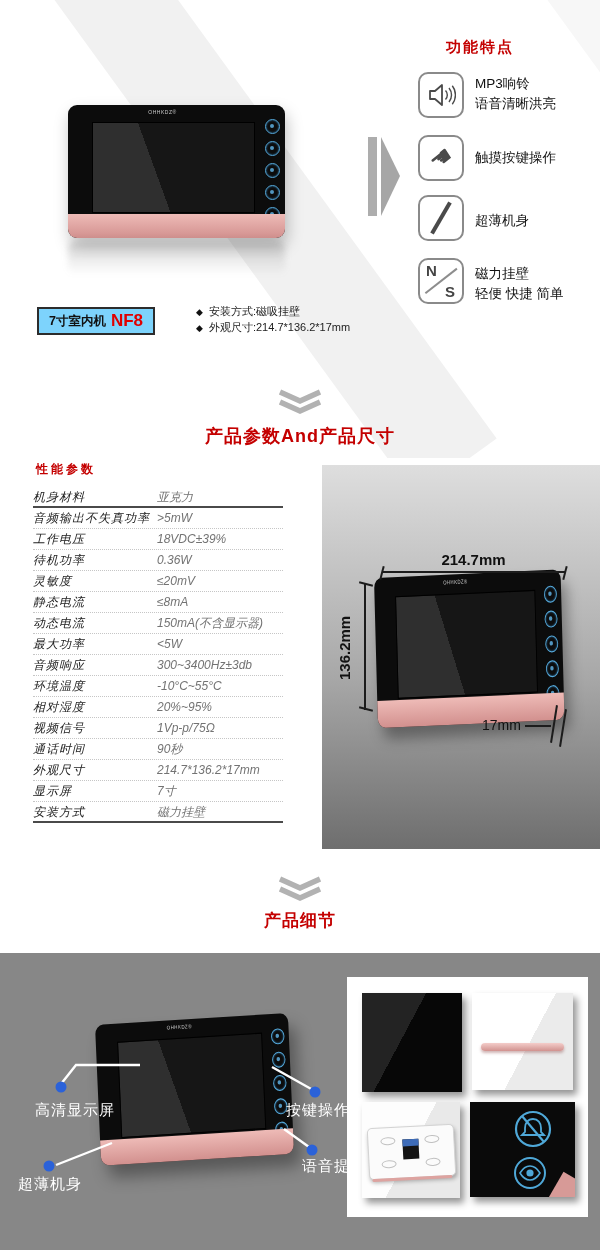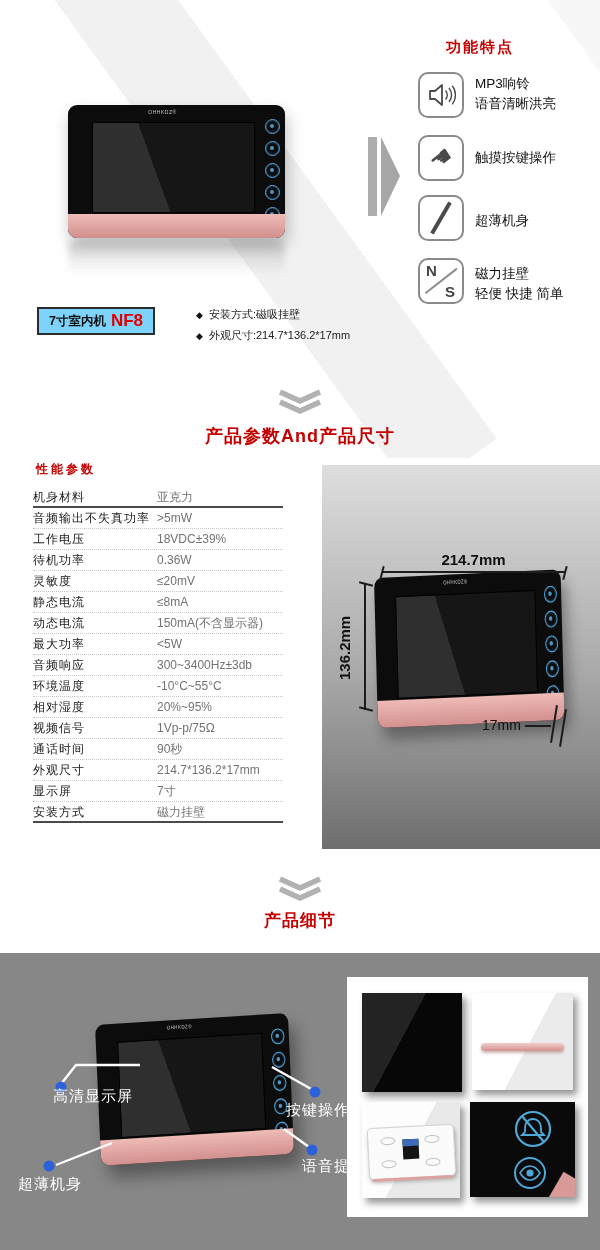--- a/index.html
+++ b/index.html
@@ -53,31 +53,31 @@
   .icon-magnet .mn{position:absolute;left:6px;top:2px;font-size:15px;}
   .icon-magnet .ms{position:absolute;right:7px;bottom:2px;font-size:15px;}
   .icon-magnet .mline{position:absolute;left:1px;top:20px;width:40px;height:1.5px;background:#8d8d8d;transform:rotate(-38deg);}
 
   
   .model-box{left:37px;top:307px;width:114px;height:24px;border:2px solid #2c2c2c;background:#7dd3fc;
     display:flex;align-items:center;justify-content:center;gap:5px;}
   .model-prefix{font-size:12.5px;font-weight:bold;color:#111;}
   .model-name{font-size:17px;font-weight:bold;color:#e00000;}
   .bullets{left:196px;top:304px;}
-  .bullet-line{font-size:11px;color:#222;line-height:20px;white-space:nowrap;}
+  .bullet-line{font-size:11px;color:#222;line-height:15px;white-space:nowrap;}
   .bullet-ic{font-size:9px;margin-right:6px;color:#111;}
 
   
   .chev{position:absolute;width:46px;height:26px;}
   .sec-title{position:absolute;left:0;width:600px;text-align:center;
     font-size:18px;font-weight:bold;color:#c40000;letter-spacing:1px;}
 
   
   .specs-title{left:36px;top:461px;font-size:12px;font-weight:bold;color:#c40000;letter-spacing:3px;}
-  .specs{left:33px;top:487px;width:250px;}
+  .specs{left:33px;top:487px;width:250px;font-style:italic;}
   .spec-row{display:flex;height:21px;line-height:21px;border-bottom:1px dotted #c6c6c6;box-sizing:border-box;}
   .spec-row.r-solid{border-bottom:2px solid #4a4a4a;}
   .spec-label{flex:0 0 124px;font-size:12px;color:#222;letter-spacing:1px;white-space:nowrap;overflow:hidden;}
   .spec-value{flex:1;font-size:12px;color:#737373;white-space:nowrap;}
 
   
   .dim-panel{left:322px;top:465px;width:278px;height:384px;overflow:hidden;
     background:linear-gradient(180deg,#dedede 0%,#a8a8a8 55%,#6e6e6e 100%);}
   .dim-device{left:52px;top:113px;transform:scale(.86,1.13) rotate(-2deg);transform-origin:0 0;box-shadow:6px 10px 14px rgba(0,0,0,.35);}
   .dim-wlabel{left:60px;top:86px;width:183px;text-align:center;font-size:15px;font-weight:bold;color:#111;}
@@ -320,21 +320,21 @@
   <svg width="340" height="297" viewBox="0 0 340 297" style="position:absolute;left:0;top:0;">
     <polyline points="140,112 76,112 61,131" fill="none" stroke="#ffffff" stroke-width="2.4"></polyline>
     <circle cx="61" cy="134" r="5.5" fill="#2b62d9"></circle>
     <polyline points="272,114 313,137" fill="none" stroke="#ffffff" stroke-width="2.4"></polyline>
     <circle cx="315" cy="139" r="5.5" fill="#2b62d9"></circle>
     <polyline points="112,190 56,212" fill="none" stroke="#ffffff" stroke-width="2.4"></polyline>
     <circle cx="49" cy="213" r="5.5" fill="#2b62d9"></circle>
     <polyline points="284,176 309,194" fill="none" stroke="#ffffff" stroke-width="2.4"></polyline>
     <circle cx="312" cy="197" r="5.5" fill="#2b62d9"></circle>
   </svg>
-  <div class="callout-label" style="left:35px;top:134px;margin-left:18px;">高清显示屏</div>
+  <div class="callout-label" style="left:35px;top:148px;">高清显示屏</div>
   <div class="callout-label" style="left:286px;top:148px;">按键操作</div>
   <div class="callout-label" style="left:18px;top:222px;">超薄机身</div>
   <div class="callout-label" style="left:302px;top:204px;">语音提示</div>
 
   <div class="abs panel">
     <div class="photo p1"></div>
     <div class="photo p2">
       <div class="profile"></div>
     </div>
     <div class="photo p3">

